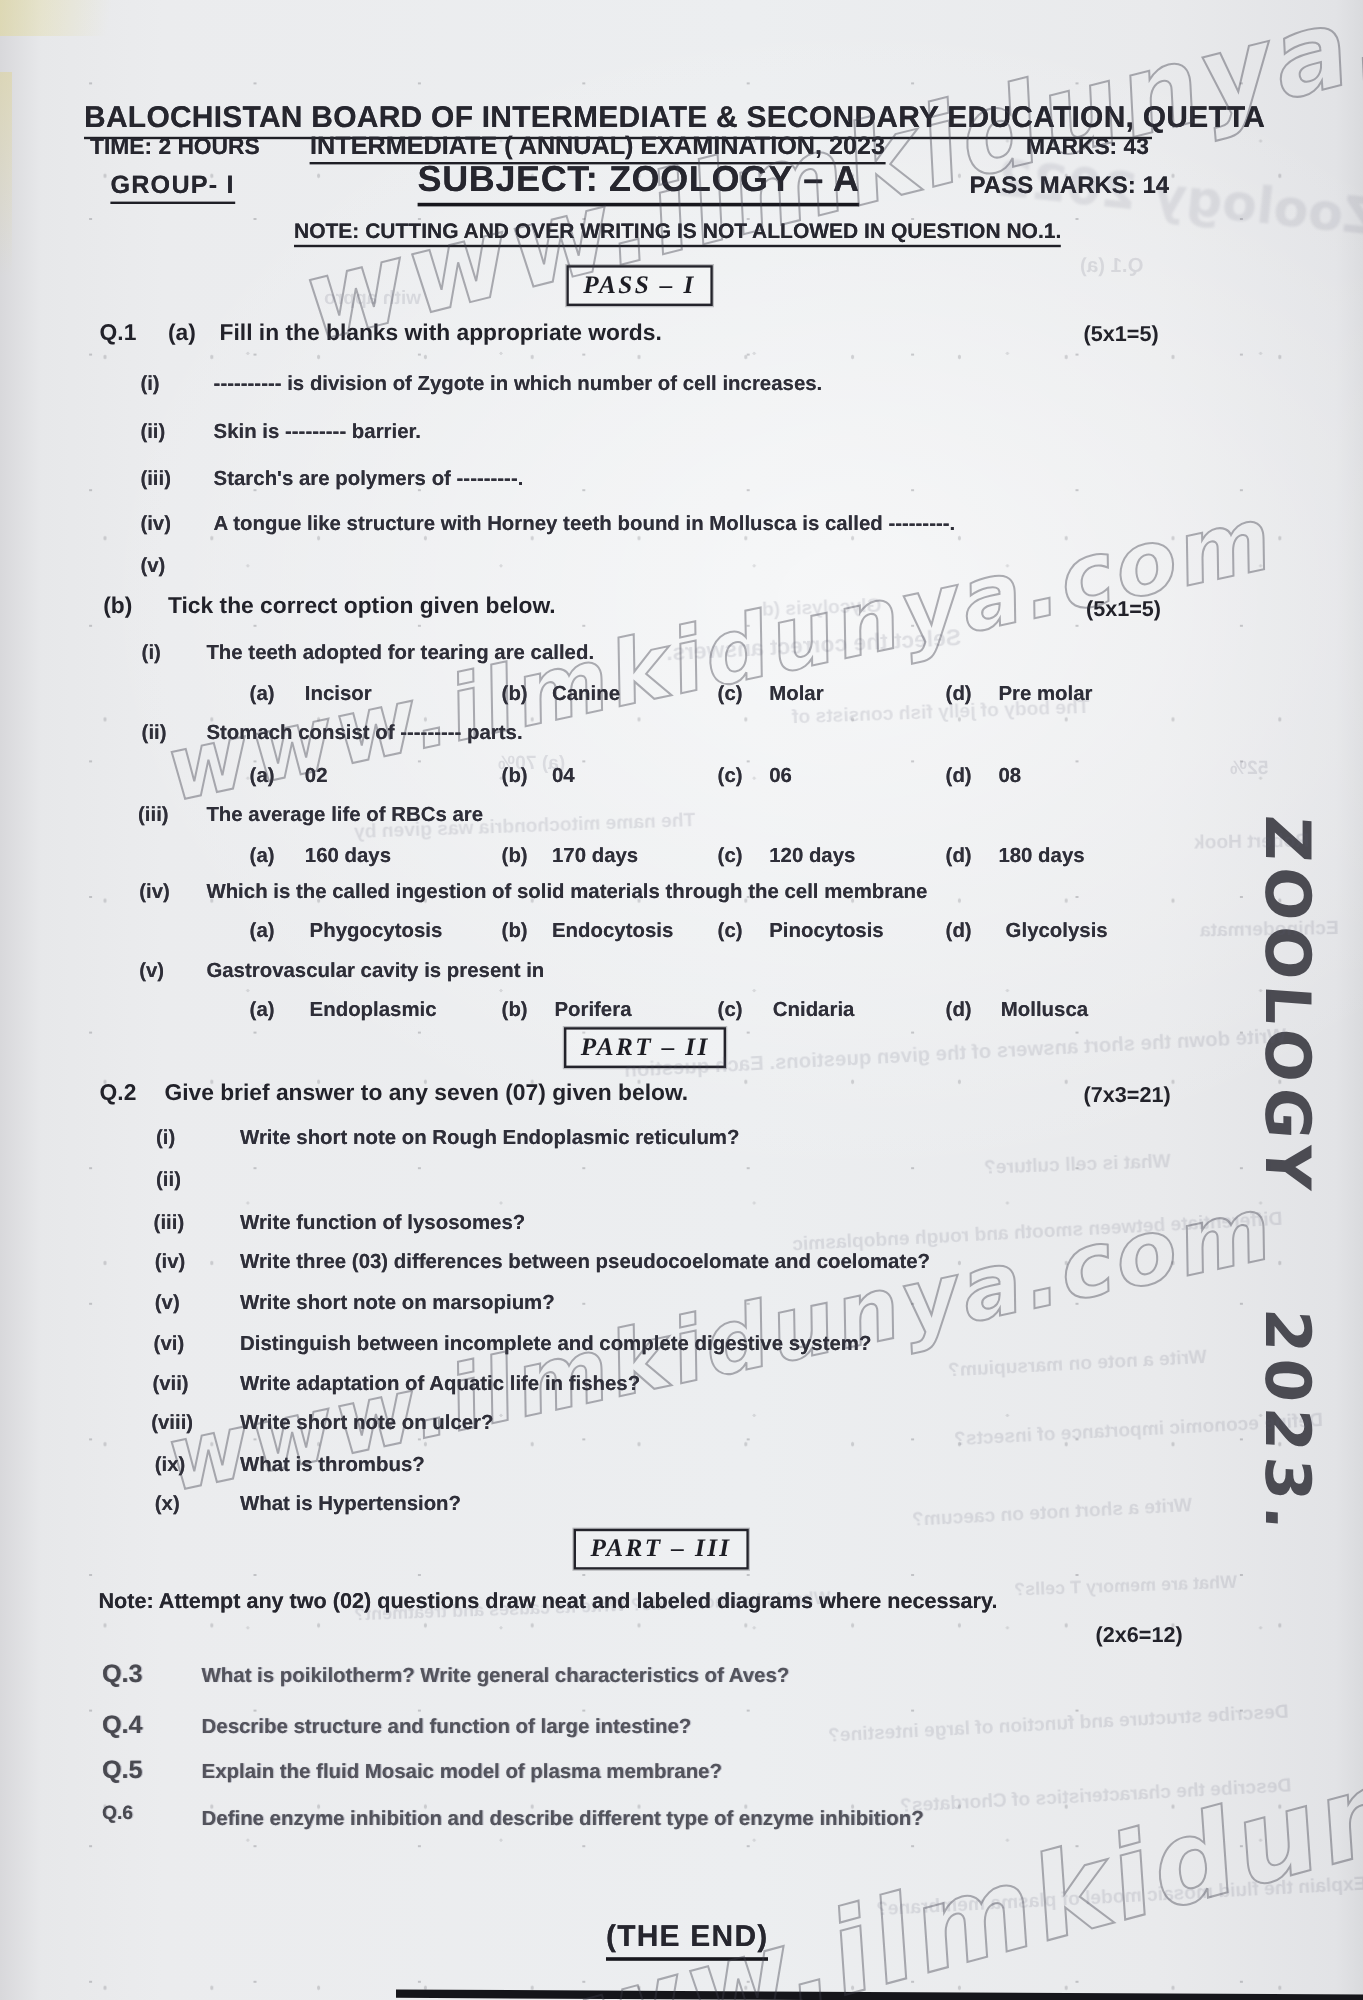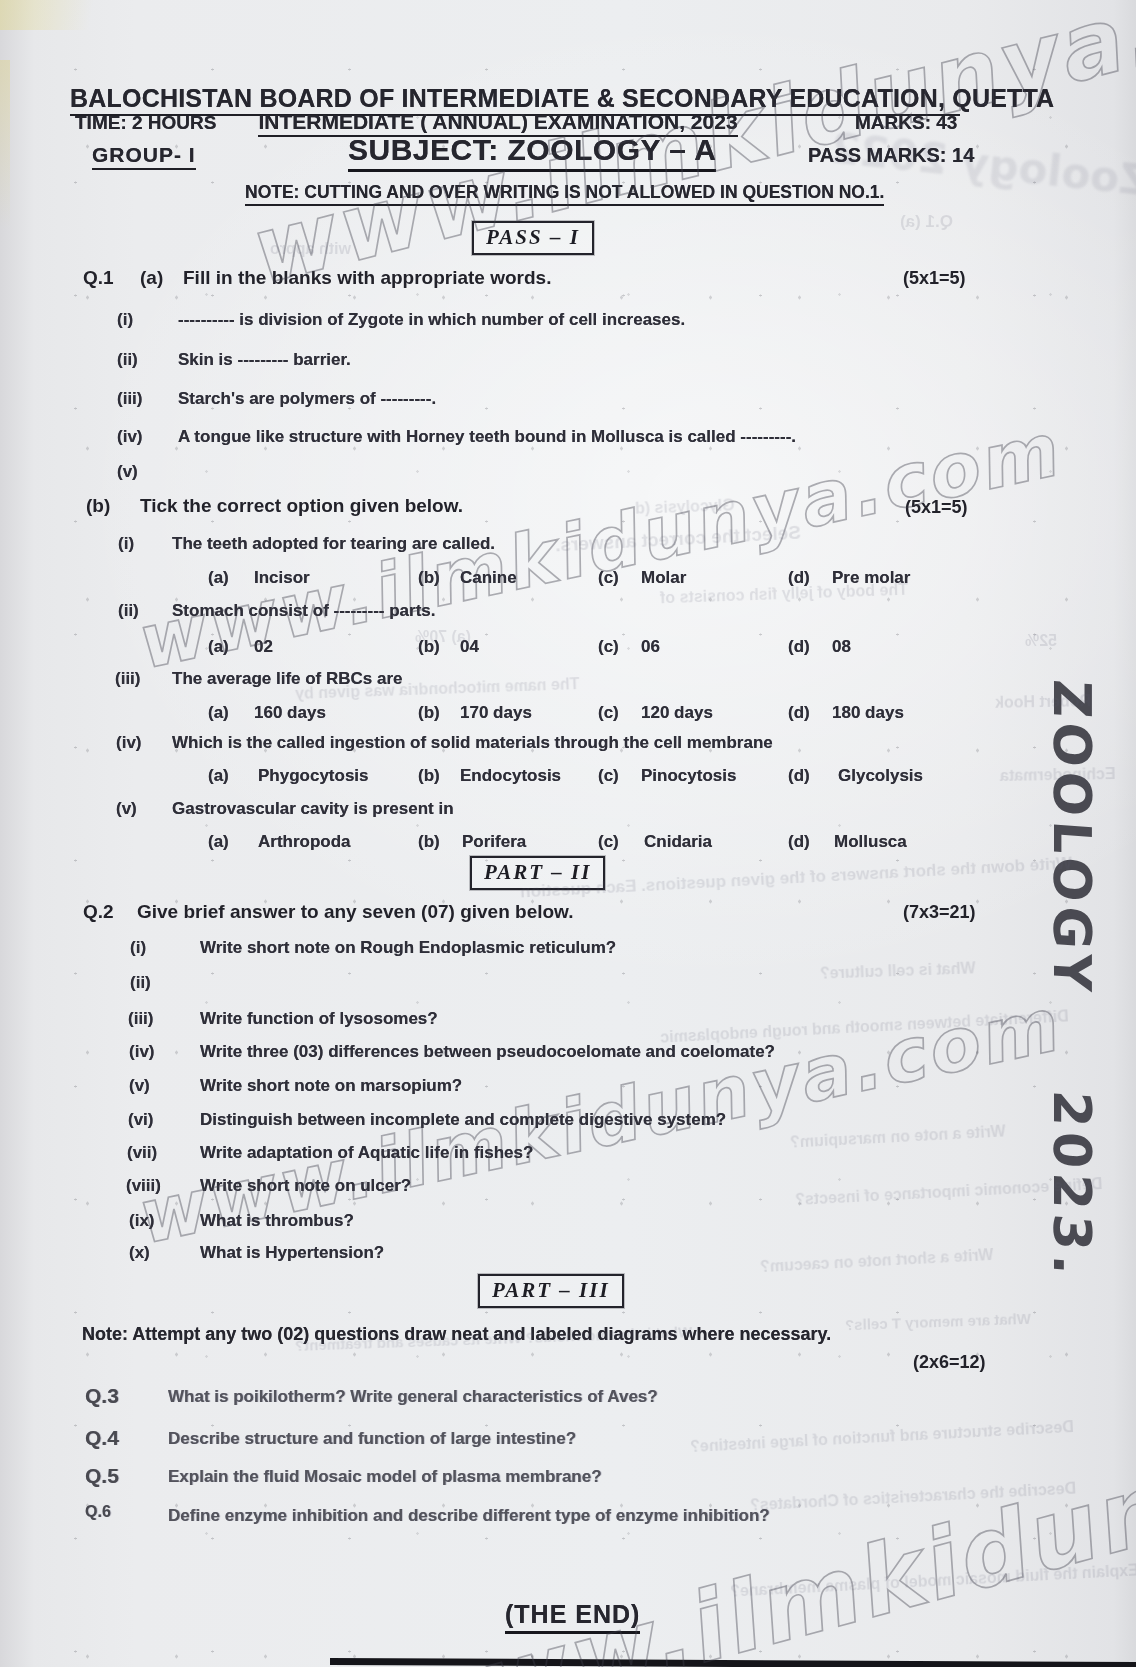--- a/index.html
+++ b/index.html
@@ -143,21 +143,21 @@
   <div class="abs body-t numcol" style="left:418px;top:766px;">(b)</div>
   <div class="abs body-t b" style="left:460px;top:766px;">Endocytosis</div>
   <div class="abs body-t numcol" style="left:598px;top:766px;">(c)</div>
   <div class="abs body-t b" style="left:641px;top:766px;">Pinocytosis</div>
   <div class="abs body-t numcol" style="left:788px;top:766px;">(d)</div>
   <div class="abs body-t b" style="left:838px;top:766px;">Glycolysis</div>
 
   <div class="abs body-t numcol" style="left:116px;top:799px;">(v)</div>
   <div class="abs body-t" style="left:172px;top:799px;">Gastrovascular cavity is present in</div>
   <div class="abs body-t numcol" style="left:208px;top:832px;">(a)</div>
-  <div class="abs body-t b" style="left:258px;top:832px;">Arthropoda</div>
+  <div class="abs body-t b" style="left:258px;top:832px;">Endoplasmic</div>
   <div class="abs body-t numcol" style="left:418px;top:832px;">(b)</div>
   <div class="abs body-t b" style="left:462px;top:832px;">Porifera</div>
   <div class="abs body-t numcol" style="left:598px;top:832px;">(c)</div>
   <div class="abs body-t b" style="left:644px;top:832px;">Cnidaria</div>
   <div class="abs body-t numcol" style="left:788px;top:832px;">(d)</div>
   <div class="abs body-t b" style="left:834px;top:832px;">Mollusca</div>
 
   <div class="abs partbox" style="left:470px;top:856px;">PART – II</div>
 
   <div class="abs qhead" style="left:83px;top:901px;">Q.2</div>

